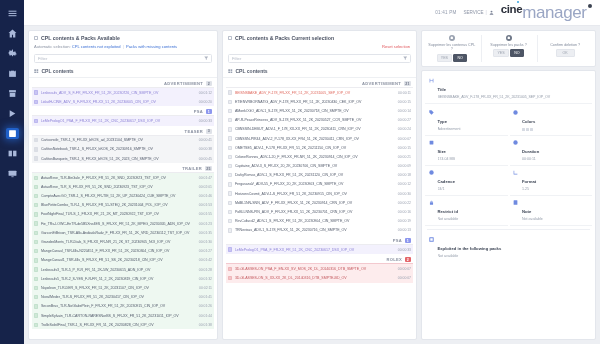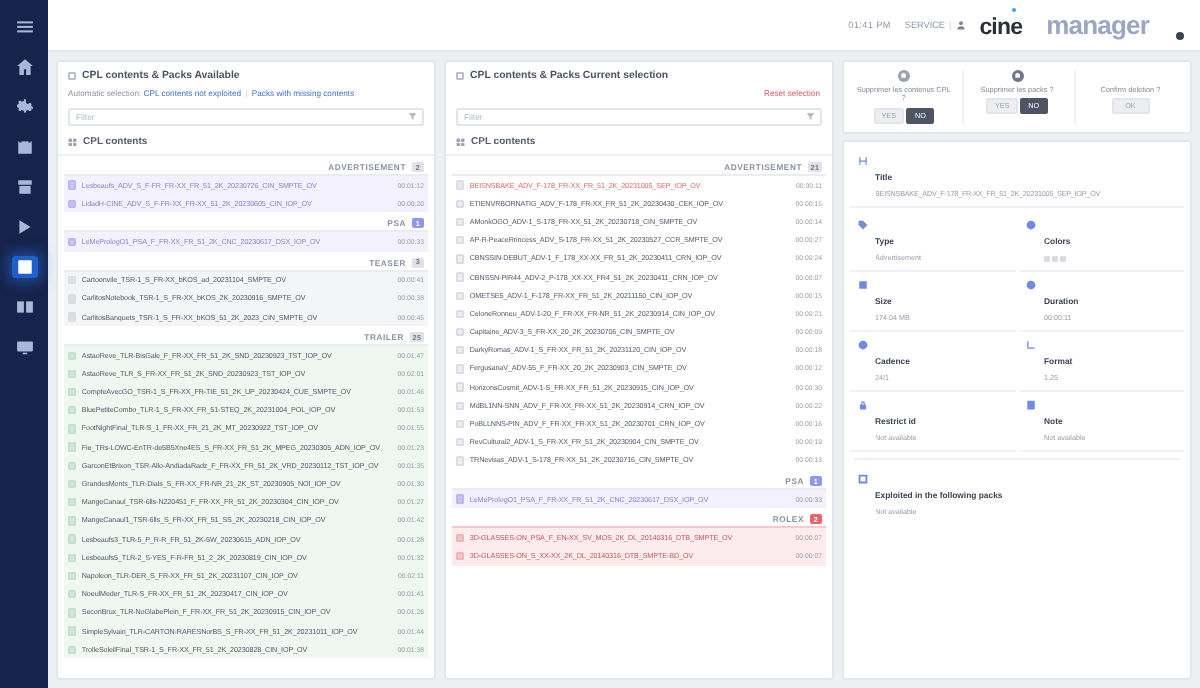--- a/index.html
+++ b/index.html
@@ -35,23 +35,23 @@
 
   .topbar {
     height: 26px; background: #ffffff; display: flex; align-items: center;
     justify-content: flex-end; padding-right: 8px; gap: 7px;
     border-bottom: 1px solid #e7e9ee;
   }
   .clock { font-size: 4.6px; color: #9099ab; letter-spacing:.2px; }
   .userbox { font-size: 4.6px; color:#8d95a6; display:flex; align-items:center; gap:2px;}
   .userbox .sep { color:#c6cbd6; }
   .usericon svg { width:5px;height:5px;fill:#7b8396;display:block; }
-  .logo { display:flex; align-items:flex-end; gap:12px; position:relative; }
+  .logo { display:flex; align-items:flex-start; gap:0px; position:relative; }
   .logo .l1 { font-size: 11.5px; font-weight: 700; color:#2b2f3a; letter-spacing:-.4px; }
-  .logo .l2 { font-size: 13px; font-weight: 700; color:#9aa6c4; letter-spacing:-.4px; }
+  .logo .l2 { font-size: 17px; font-weight: 400; color:#9aa6c4; letter-spacing:-.4px; }
   .logo .dot { width:4px;height:4px;border-radius:50%;background:#3b4352; margin-left:1.5px; margin-top:1px;}
   .logo .acc { position:absolute; left:16.5px; top:-1.5px; width:2.2px;height:2.2px;border-radius:50%;background:#3aa5e0;}
 
   .content { flex:1; display:flex; padding: 4px 4px 4px 4px; gap:4px; }
 
   
   .panel {
     background:#ffffff; border-radius:2px; border:1px solid #e3e6ec;
     display:flex; flex-direction:column; overflow:hidden;
   }

